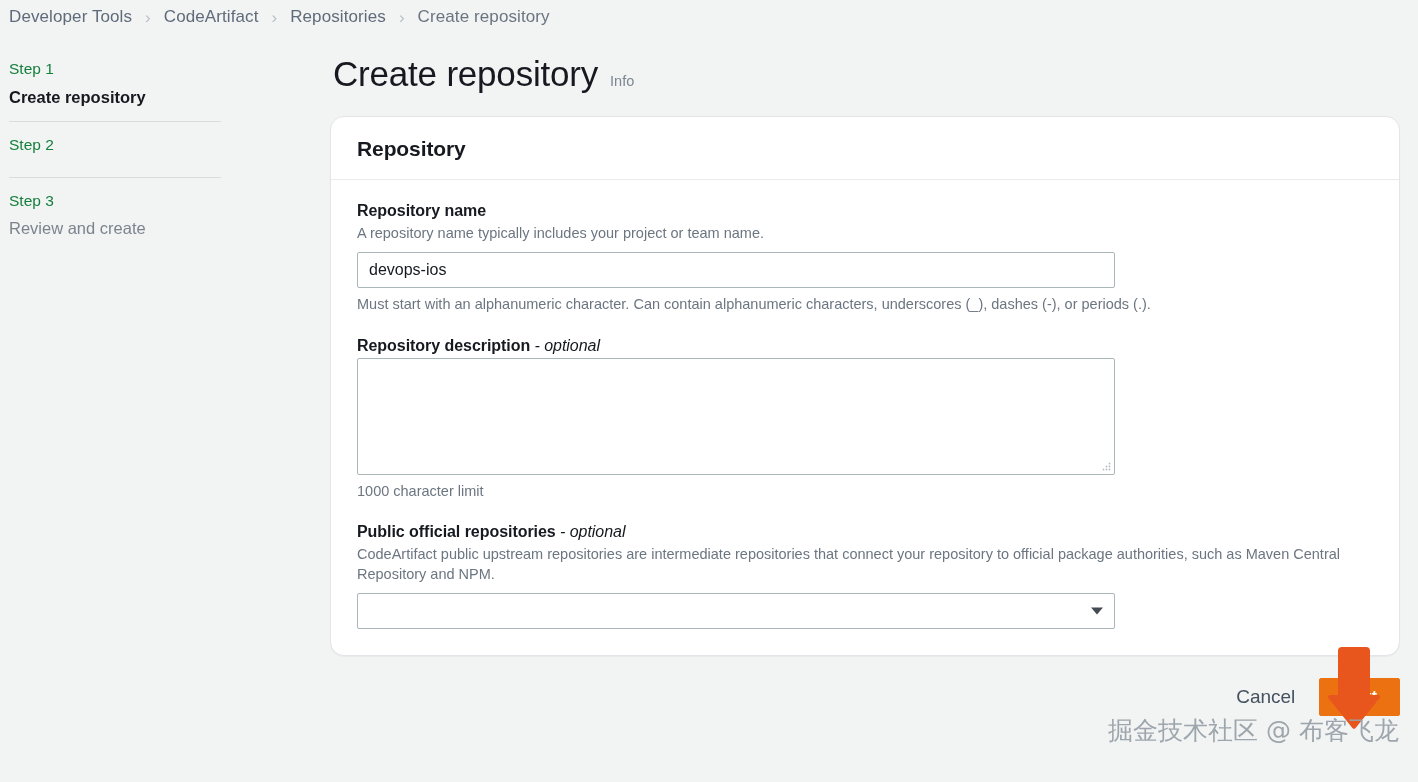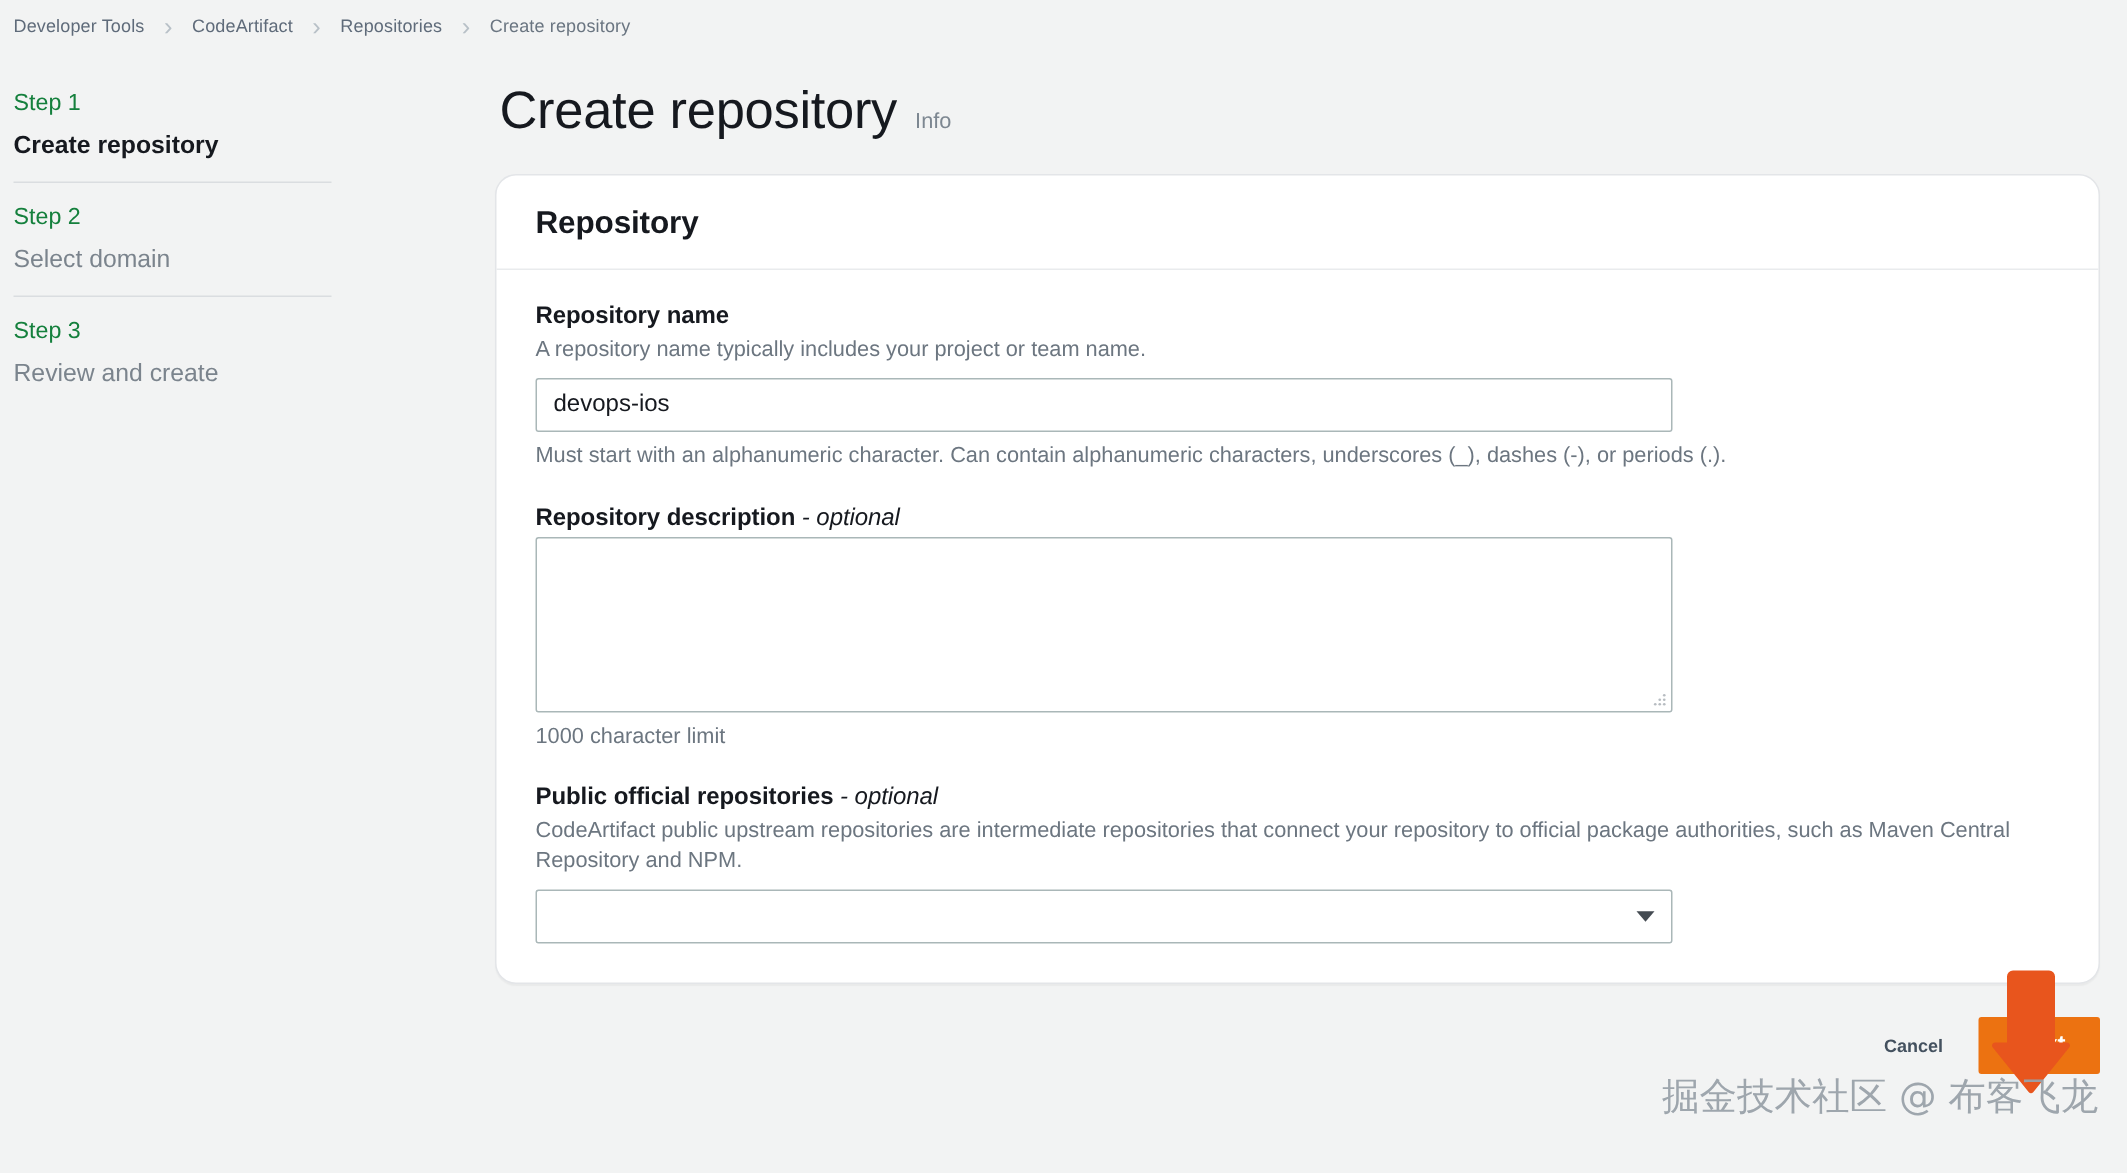--- a/index.html
+++ b/index.html
@@ -15,21 +15,21 @@
 
   
   .breadcrumb {
     display: flex;
     align-items: center;
     height: 34px;
     padding-left: 9px;
     gap: 0;
   }
   .crumb {
-    font-size: 12px;
+    font-size: 17px;
     color: #5f6b7a;
     letter-spacing: .1px;
     white-space: nowrap;
   }
   .crumb.link { color: #5f6b7a; cursor: pointer; }
   .crumb.current { color: #6a7581; }
   .crumb-sep {
     color: #b8c0c7;
     font-size: 17px;
     padding: 0 13px;
@@ -204,28 +204,27 @@
   
   .actions {
     display: flex;
     align-items: center;
     justify-content: flex-end;
     gap: 18px;
     width: 1070px;
     padding-top: 22px;
   }
   .btn-link {
-    font-size: 12px;
+    font-size: 19px;
     color: #44515f;
     background: none;
     border: none;
     cursor: pointer;
     font-family: "Liberation Sans", sans-serif;
     padding: 8px 6px;
-    font-weight: bold;
   }
   .btn-primary {
     font-size: 16px;
     font-weight: bold;
     color: #ffffff;
     background: #ec7211;
     border: 1px solid #ec7211;
     border-radius: 2px;
     cursor: pointer;
     font-family: "Liberation Sans", sans-serif;
@@ -275,21 +274,20 @@
   <aside class="sidebar">
 
     <div class="wiz-step active">
       <div class="wiz-num">Step 1</div>
       <div class="wiz-label">Create repository</div>
     </div>
     <div class="wiz-div"></div>
 
     <div class="wiz-step">
       <div class="wiz-num">Step 2</div>
-      <div class="wiz-label">Select domain</div>
     </div>
     <div class="wiz-div"></div>
 
     <div class="wiz-step">
       <div class="wiz-num">Step 3</div>
       <div class="wiz-label">Review and create</div>
     </div>
 
   </aside>
 

